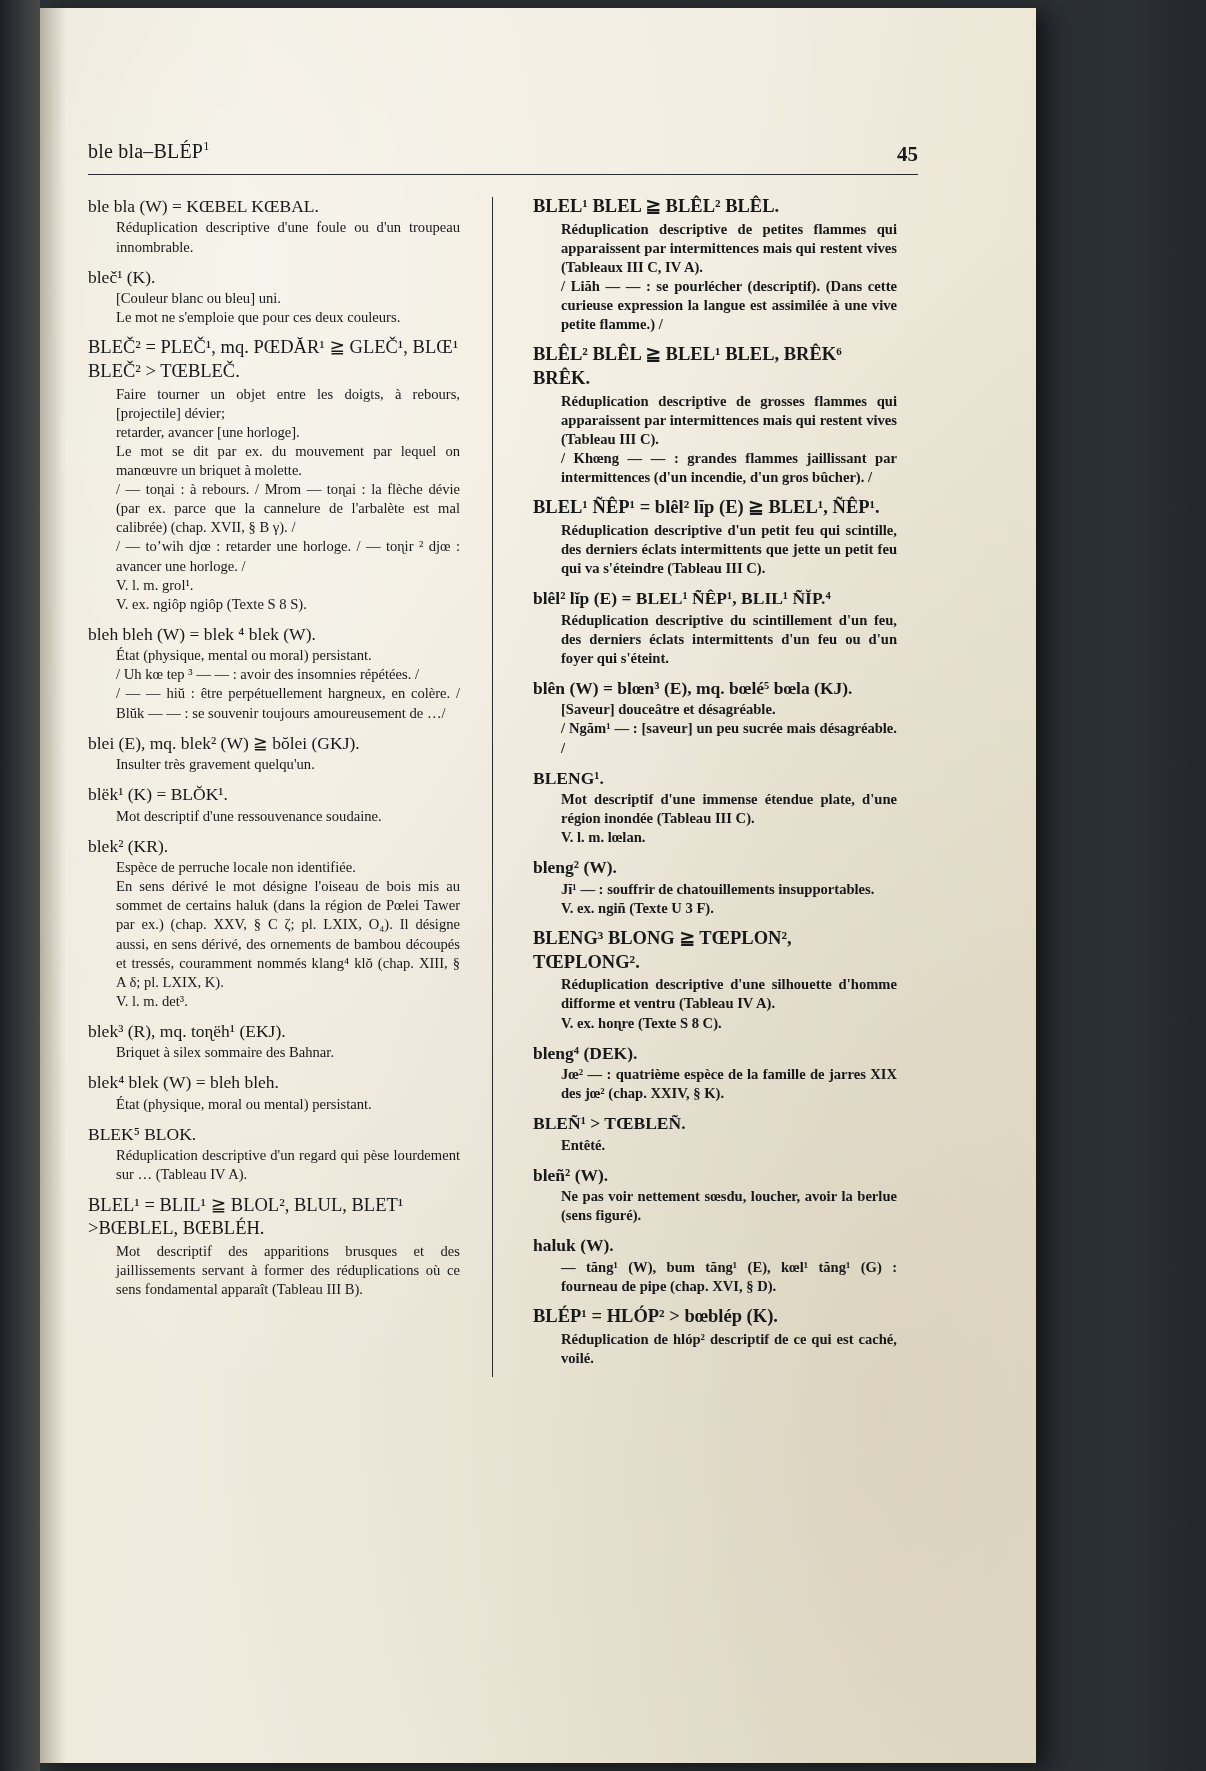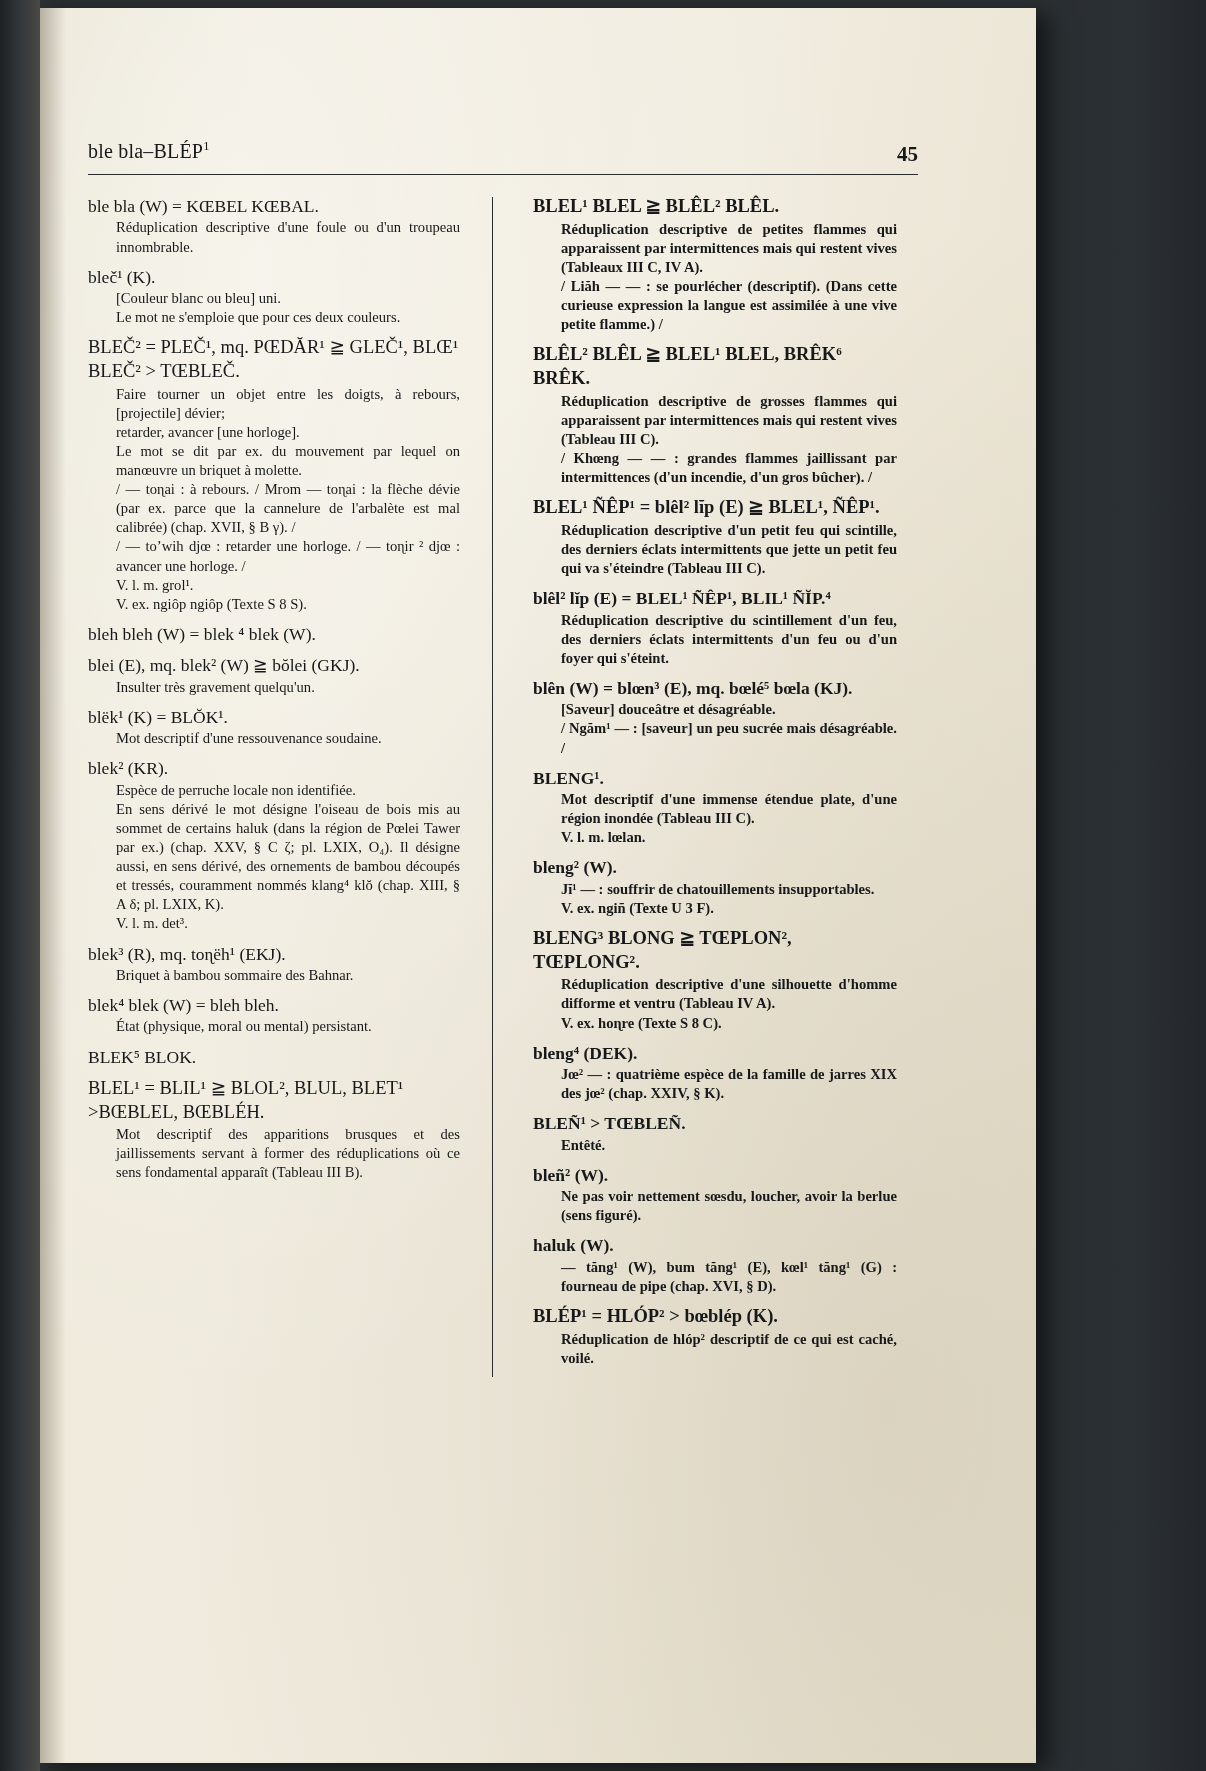--- a/index.html
+++ b/index.html
@@ -157,20 +157,25 @@
               <span class="ln">Le mot se dit par ex. du mouvement par lequel on manœuvre un briquet à molette.</span>
               <span class="ln">/ — toɳai : à rebours. / Mrom — toɳai : la flèche dévie (par ex. parce que la cannelure de l'arbalète est mal calibrée) (chap. XVII, § B γ). /</span>
               <span class="ln">/ — toʼwih djœ : retarder une horloge. / — toɳir ² djœ : avancer une horloge. /</span>
               <span class="ln">V. l. m. grol¹.</span>
               <span class="ln">V. ex. ngiôp ngiôp (Texte S 8 S).</span>
             </div>
         </div>
 
         <div class="entry">
           <div class="hw">bleh bleh (W) = blek ⁴ blek (W).</div>
+          <div class="body">
+              <span class="ln">État (physique, mental ou moral) persistant.</span>
+              <span class="ln">/ Uh kœ tep ³ — — : avoir des insomnies répétées. /</span>
+              <span class="ln">/ — — hiŭ : être perpétuellement hargneux, en colère. / Blŭk — — : se souvenir toujours amoureusement de …/</span>
+            </div>
         </div>
 
         <div class="entry">
           <div class="hw">blei (E), mq. blek² (W) ≧ bŏlei (GKJ).</div>
           <div class="body">
               <span class="ln">Insulter très gravement quelqu'un.</span>
             </div>
         </div>
 
         <div class="entry">
@@ -185,33 +190,36 @@
           <div class="body">
               <span class="ln">Espèce de perruche locale non identifiée.</span>
               <span class="ln">En sens dérivé le mot désigne l'oiseau de bois mis au sommet de certains haluk (dans la région de Pœlei Tawer par ex.) (chap. XXV, § C ζ; pl. LXIX, O₄). Il désigne aussi, en sens dérivé, des ornements de bambou découpés et tressés, couramment nommés klang⁴ klŏ (chap. XIII, § A δ; pl. LXIX, K).</span>
               <span class="ln">V. l. m. det³.</span>
             </div>
         </div>
 
         <div class="entry">
           <div class="hw">blek³ (R), mq. toɳëh¹ (EKJ).</div>
           <div class="body">
-              <span class="ln">Briquet à bambou sommaire des Bahnar.</span>
+              <span class="ln">Briquet à silex sommaire des Bahnar.</span>
             </div>
         </div>
 
         <div class="entry">
           <div class="hw">blek⁴ blek (W) = bleh bleh.</div>
           <div class="body">
               <span class="ln">État (physique, moral ou mental) persistant.</span>
             </div>
         </div>
 
         <div class="entry">
           <div class="hw">BLEK⁵ BLOK.</div>
+          <div class="body">
+              <span class="ln">Réduplication descriptive d'un regard qui pèse lourdement sur … (Tableau IV A).</span>
+            </div>
         </div>
 
         <div class="entry">
           <div class="hw big">BLEL¹ = BLIL¹ ≧ BLOL², BLUL, BLET¹ &gt;BŒBLEL, BŒBLÉH.</div>
           <div class="body">
               <span class="ln">Mot descriptif des apparitions brusques et des jaillissements servant à former des réduplications où ce sens fondamental apparaît (Tableau III B).</span>
             </div>
         </div>
 
       </div>

